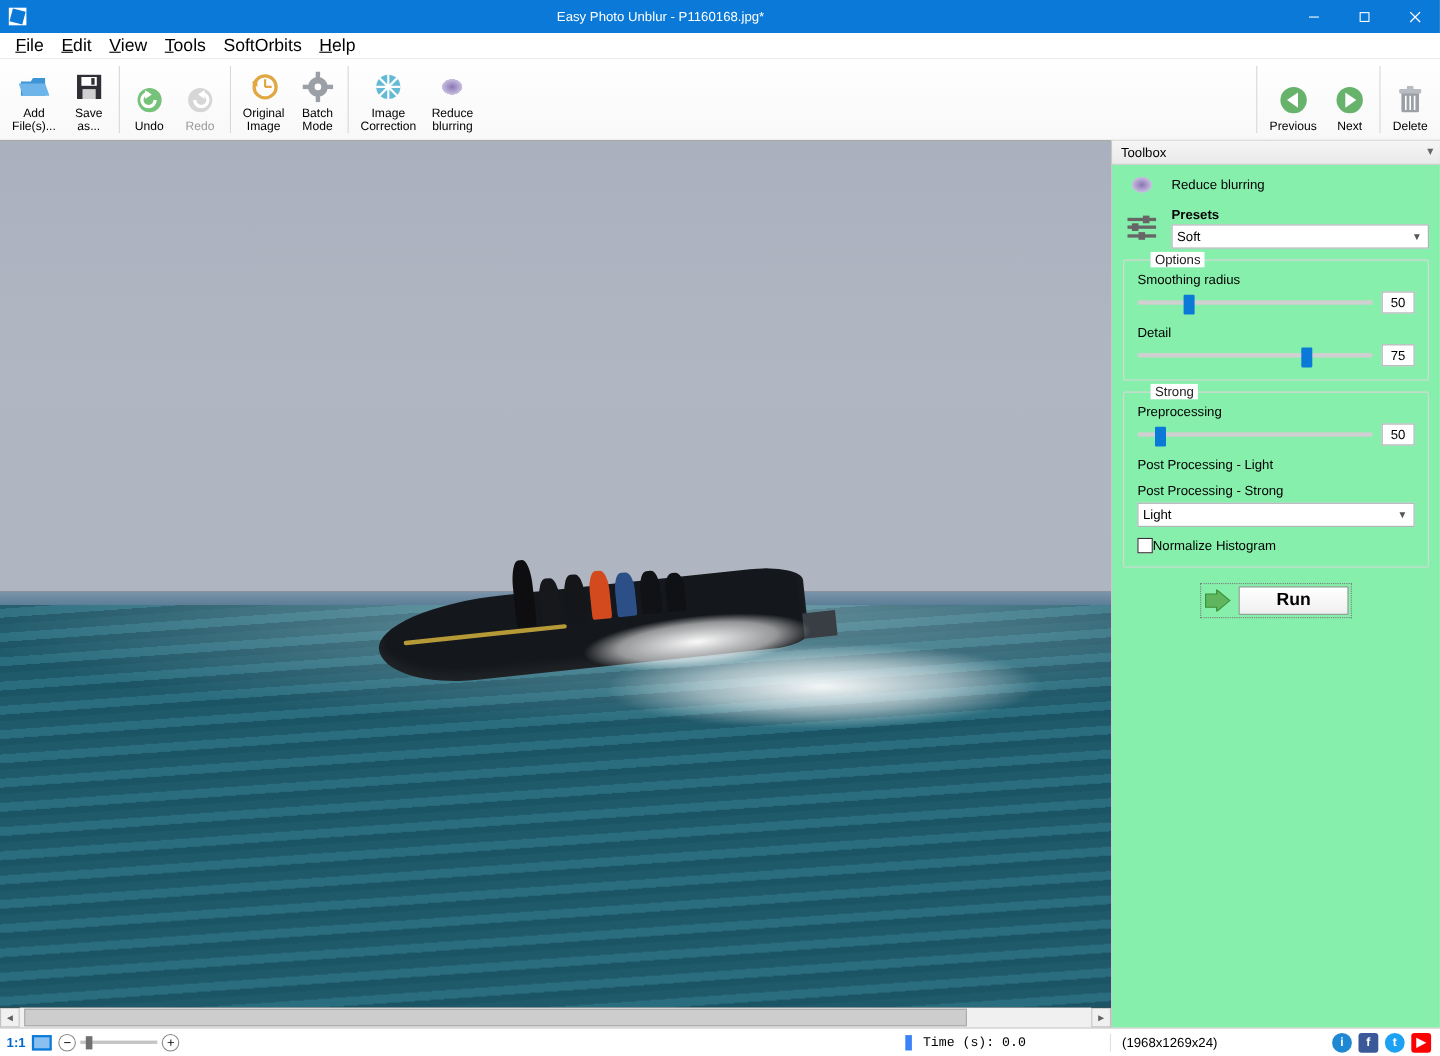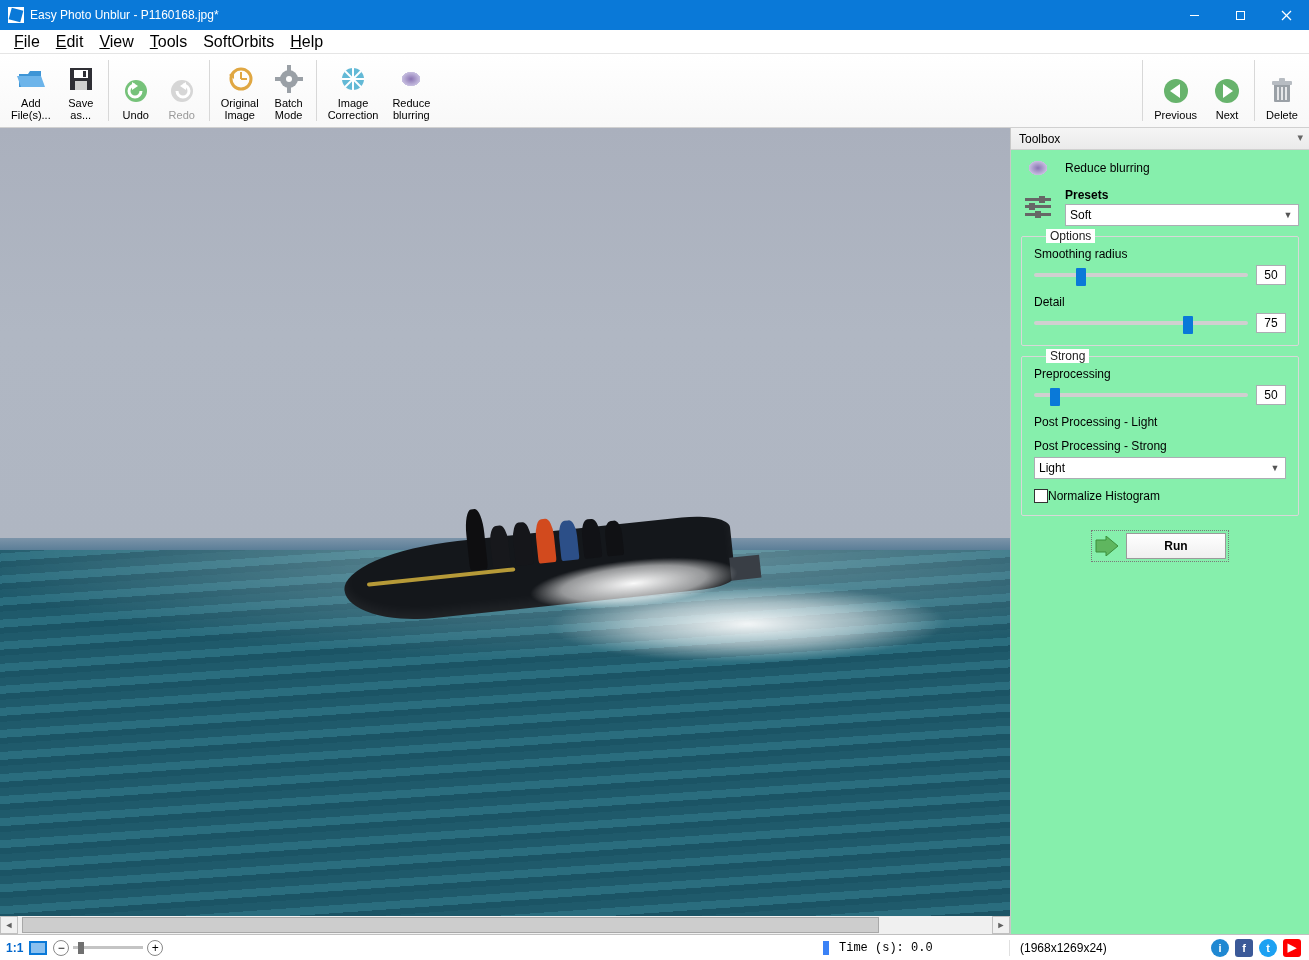--- a/index.html
+++ b/index.html
@@ -2,21 +2,21 @@
 <html><head>
 <meta charset="utf-8">
 <style>
 * { box-sizing: border-box; margin: 0; padding: 0; font-family: "Segoe UI", Tahoma, sans-serif; }
 html, body { width: 1309px; height: 960px; overflow: hidden; background: #fff; }
 
 
 .titlebar { height: 30px; background: #0a79d8; color: #fff; display: flex; align-items: center; padding: 0 0 0 8px; font-size: 12px; }
 .titlebar .app-icon { width: 16px; height: 16px; margin-right: 6px; background: #fff; display: inline-block; position: relative; }
 .titlebar .app-icon::after { content: ""; position: absolute; inset: 2px; background: #0a79d8; transform: rotate(15deg); }
-.titlebar .title { flex: 1; }
+.titlebar .title { flex: 1; text-align: center; }
 .titlebar .win-controls { display: flex; height: 100%; }
 .titlebar .win-btn { width: 46px; display: flex; align-items: center; justify-content: center; cursor: pointer; }
 .titlebar svg { stroke: #fff; fill: none; }
 
 
 .menubar { height: 24px; background: #fff; border-bottom: 1px solid #e5e5e5; display: flex; align-items: center; padding: 0 6px; font-size: 16px; }
 .menubar .menu-item { padding: 2px 8px; cursor: default; }
 .menubar .menu-item u { text-decoration: underline; }
 
 
@@ -63,21 +63,21 @@
 .field-label { font-size:12px; margin-bottom:4px; }
 .slider-row { display:flex; align-items:center; gap:8px; }
 .slider-track { flex:1; height:4px; background:#d0d0d0; position:relative; border-radius:2px;}
 .slider-thumb { position:absolute; top:-5px; width:10px; height:18px; background:#0a79d8; border-radius:1px; transform:translateX(-50%);}
 .valbox { width:30px; height:20px; border:1px solid #abadb3; font-size:12px; text-align:center; line-height:18px; background:#fff;}
 .checkbox-row { display:flex; align-items:center; gap:0; margin-top:4px;}
 .cb { width:14px; height:14px; border:1px solid #333; background:#fff;}
 .run-row { display:flex; justify-content:center; margin-top:14px;}
 .run-btn-wrap { display:flex; align-items:center; gap:6px; border:1px dotted #7a7a7a; padding:2px;}
 .run-arrow { width:26px; height:22px; display:flex;align-items:center;justify-content:center;}
-.run-btn { width:100px; height:26px; border:1px solid #9a9a9a; background:linear-gradient(#fff,#efefef); font-weight:bold; font-size:12px; cursor:pointer;}
+.run-btn { width:100px; height:26px; border:1px solid #9a9a9a; background:linear-gradient(#fff,#efefef); font-weight:bold; font-size:16px; cursor:pointer;}
 
 
 .statusbar { height:26px; border-top:1px solid #c0c0c0; display:flex; align-items:center; font-size:12px; background:#fff; }
 .status-left { display:flex; align-items:center; padding:0 6px; gap:6px; width:1010px; border-right:1px solid #e0e0e0;}
 .status-left .ratio { color:#0066cc; font-weight:bold; }
 .fit-icon { width:18px; height:14px; border:2px solid #0a79d8; background:#8ac0ef;}
 .zoom-ctrl { display:flex; align-items:center; gap:4px;}
 .zoom-btn { width:16px; height:16px; border-radius:50%; border:1px solid #888; display:flex;align-items:center;justify-content:center; font-size:12px; line-height:1; cursor:pointer; background:#fff;}
 .zoom-track { width:70px; height:3px; background:#c4c4c4; position:relative;}
 .zoom-thumb { position:absolute; top:-4px; width:6px; height:12px; background:#707070; left:6%;}

